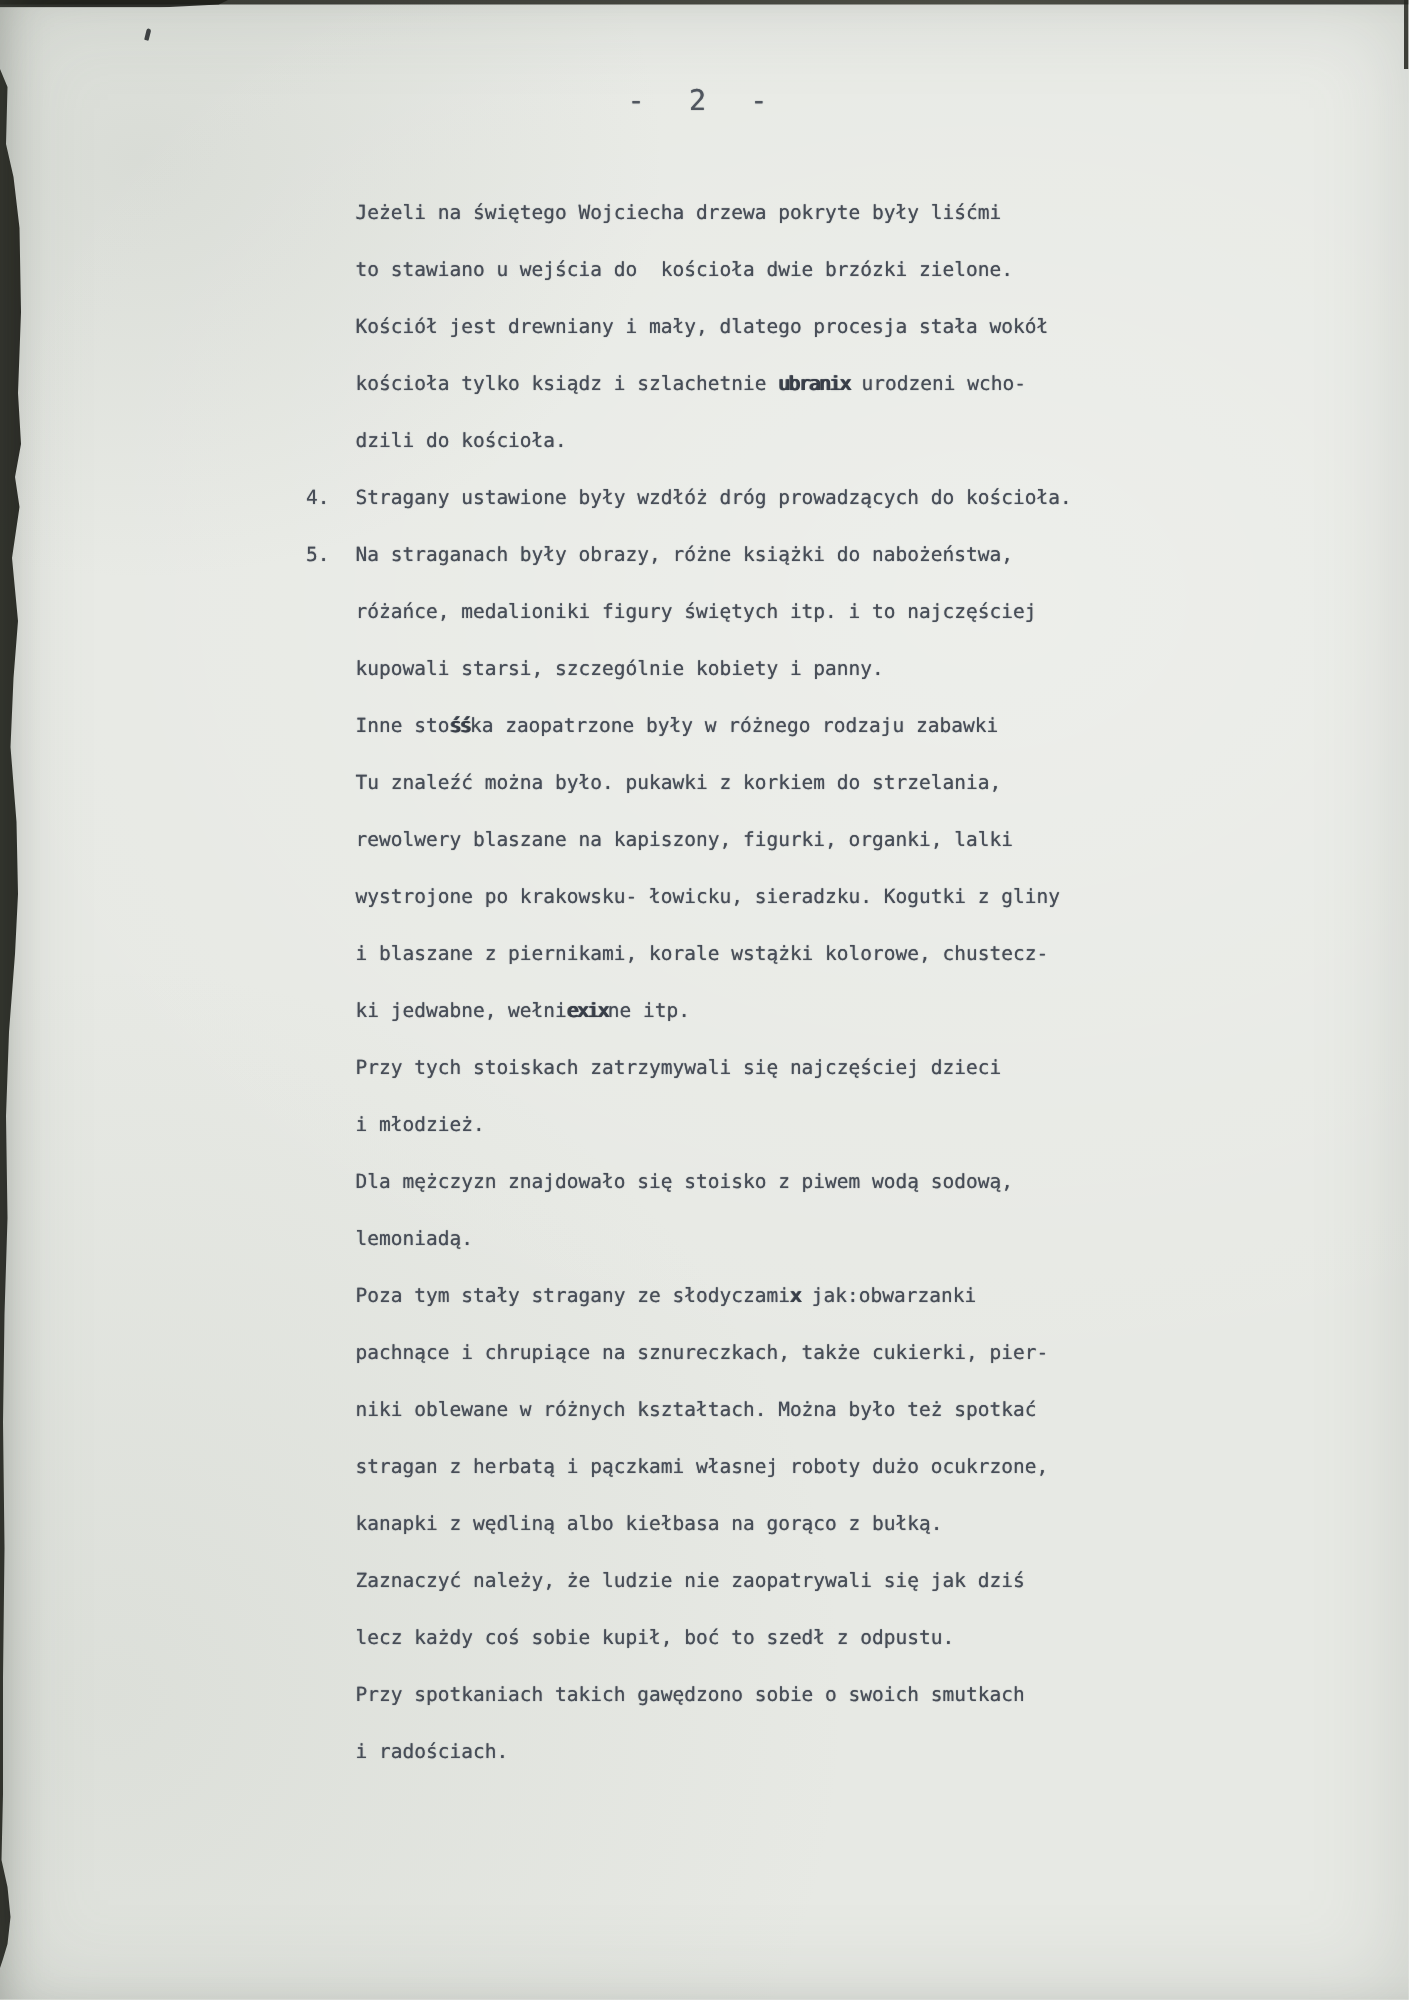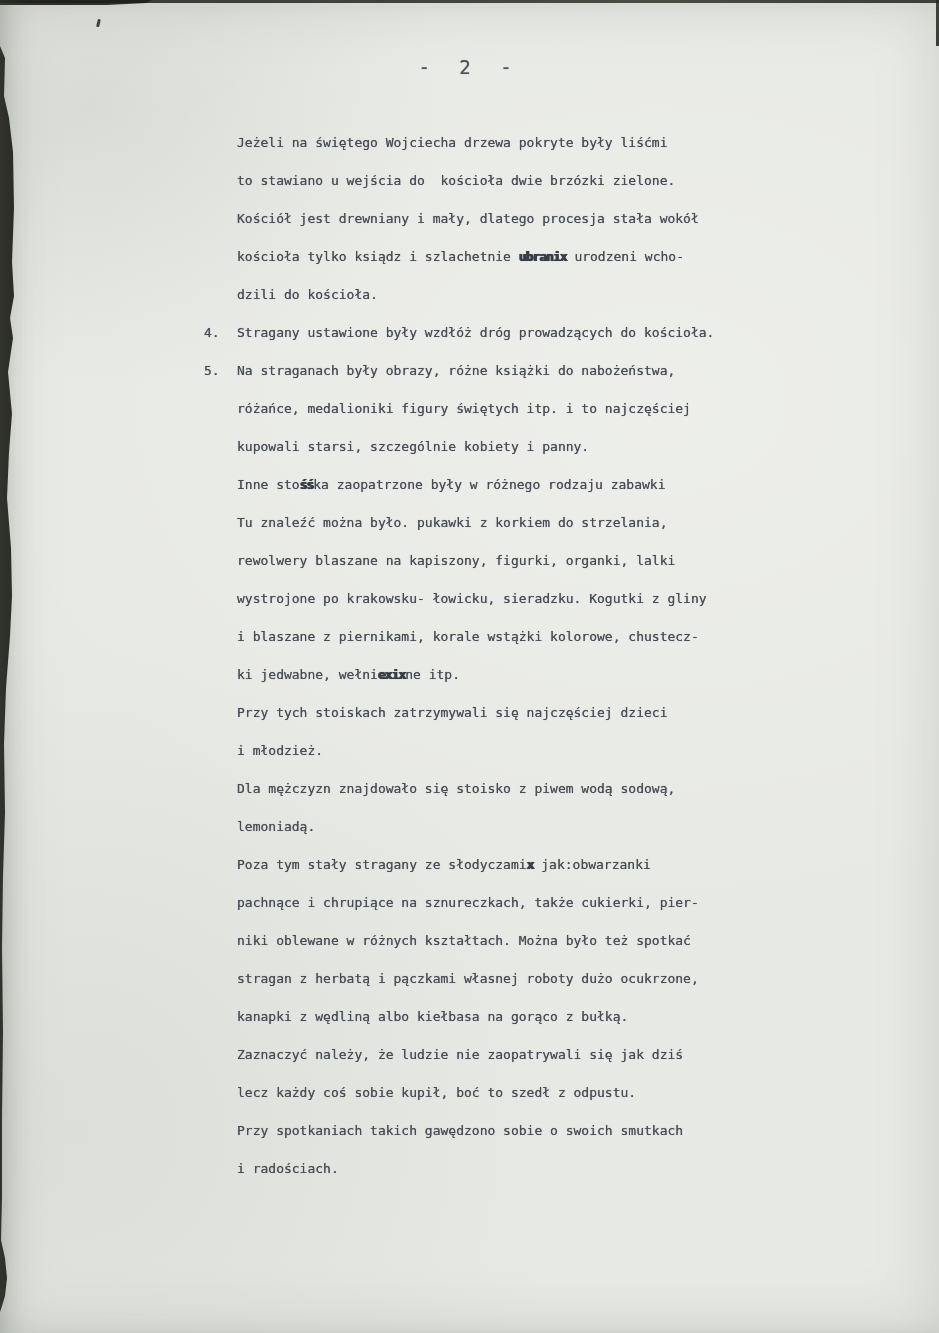--- a/index.html
+++ b/index.html
@@ -46,21 +46,21 @@
   }
   .text-block{
     position:absolute;left:237px;top:124px;width:700px;
     font-size:13px;line-height:38px;color:#474d57;
     text-shadow:0 0 .7px rgba(66,72,82,.8);
     white-space:pre;
   }
   .line{position:relative;height:38px;}
   .line .num{position:absolute;left:-33px;top:0;}
   .overtype{
-    font-weight:bold;color:#383e48;
+    font-weight:normal;color:#383e48;
     text-shadow:.8px 0 0 #383e48,-.6px 0 0 rgba(56,62,72,.75),0 0 1px rgba(56,62,72,.6);
     letter-spacing:-1px;
     text-align:right;
   }
 </style>
 </head>
 <body>
 
 <div class="sheet">
   <div class="pageno">- 2 -</div>

